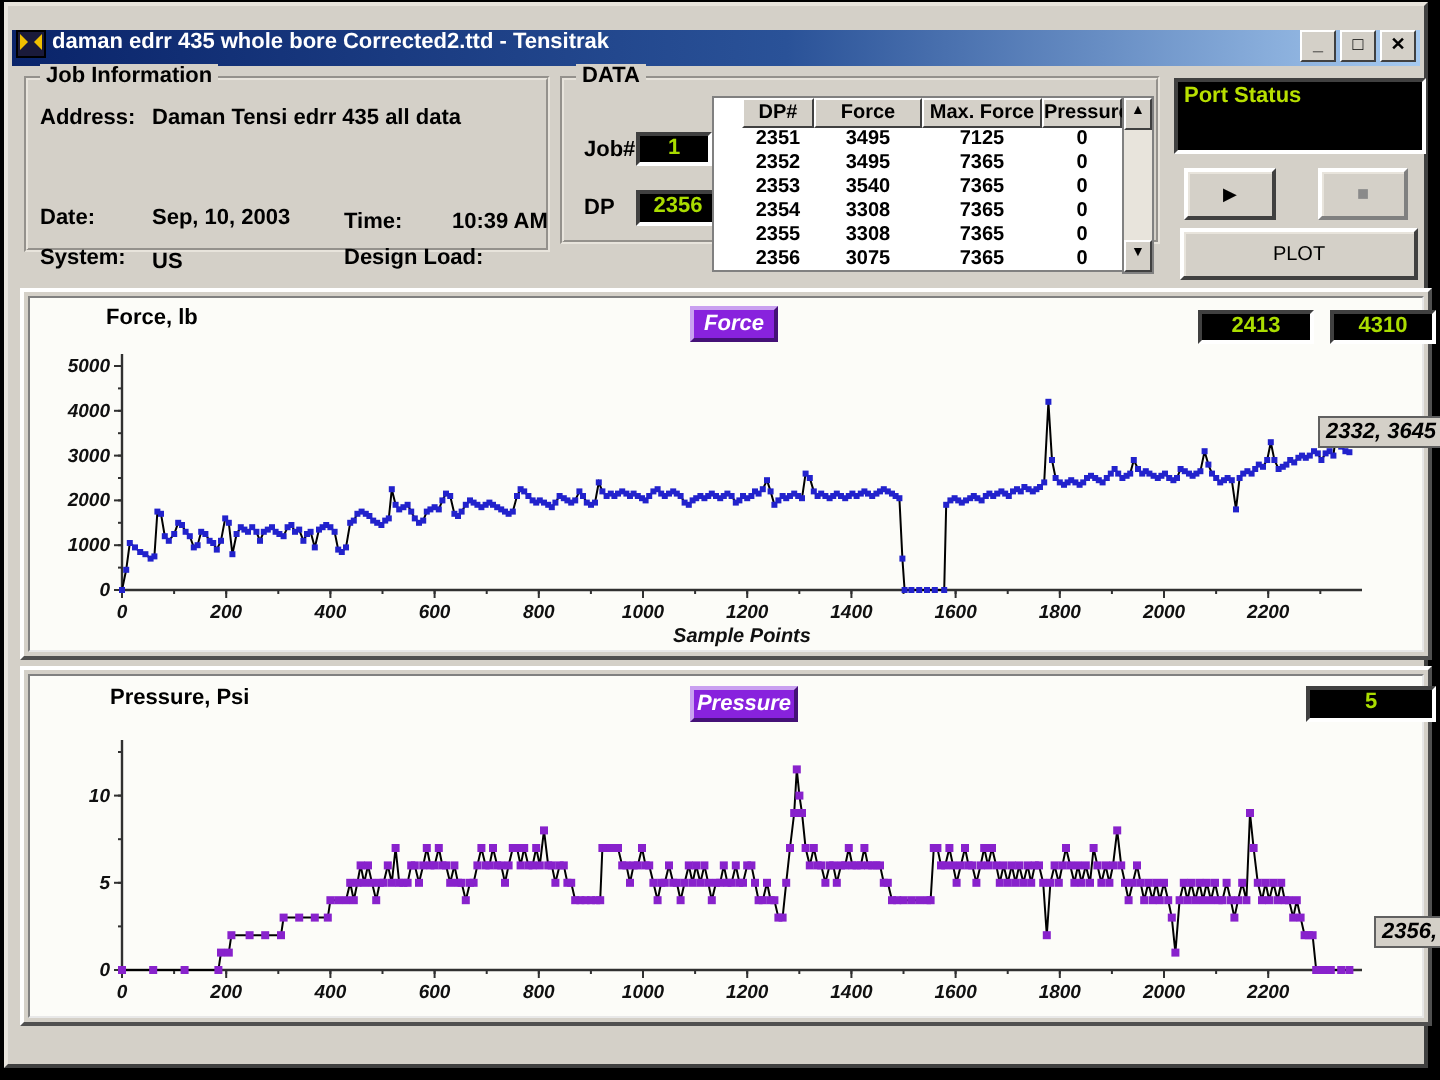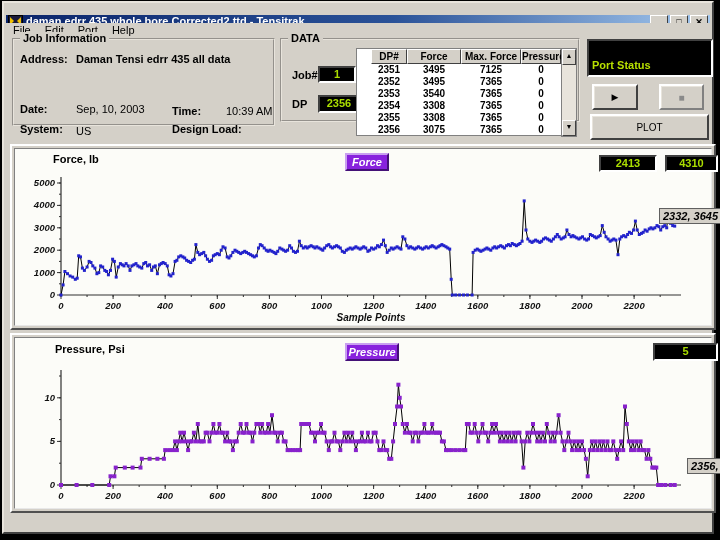--- a/index.html
+++ b/index.html
@@ -35,21 +35,21 @@
   .menu-item{font-size:11px;color:#000;padding:1px 7px;}
   
   .groupbox{
     position:absolute;border:2px groove #e8e4dc;box-sizing:border-box;
   }
   .groupbox>legend.glabel{
     position:absolute;top:-8px;left:6px;background:#d4d0c8;
     font-size:11px;font-weight:bold;color:#000;padding:0 3px;
   }
   .lbl{position:absolute;font-size:11px;font-weight:bold;color:#000;white-space:nowrap;}
-  .val{position:absolute;font-size:11px;font-weight:normal;color:#000;white-space:nowrap;}
+  .val{position:absolute;font-size:11px;font-weight:bold;color:#000;white-space:nowrap;}
   
   .led{
     position:absolute;background:#000;
     border:2px solid;border-color:#404040 #fff #fff #404040;
     color:#aadd00;font-size:11px;font-weight:bold;text-align:center;
     box-sizing:border-box;line-height:13px;
   }
   
   .dtable{
     position:absolute;left:74px;top:8px;width:206px;height:88px;
@@ -77,21 +77,21 @@
     position:absolute;background:#d4d0c8;
     border:2px solid;border-color:#fff #404040 #404040 #fff;
     box-shadow:inset 1px 1px 0 #e8e4dc;
     font-size:10px;color:#000;text-align:center;box-sizing:border-box;
     display:flex;align-items:center;justify-content:center;
   }
   .portbox{
     position:absolute;left:583px;top:36px;width:126px;height:38px;background:#000;
     border:2px solid;border-color:#404040 #fff #fff #404040;box-sizing:border-box;
   }
-  .portbox .ptext{color:#b8e000;font-size:11px;font-weight:bold;padding:18px 3px;}
+  .portbox .ptext{color:#b8e000;font-size:11px;font-weight:bold;padding:1px 3px;}
   
   .chart-panel{
     position:absolute;background:#d4d0c8;
     border:2px solid;border-color:#fff #505050 #505050 #fff;
     box-sizing:border-box;padding:2px;
   }
   .chart-area{
     width:100%;height:100%;background:#fcfcf8;
     border:1px solid;border-color:#808080 #e8e8e8 #e8e8e8 #808080;
     box-sizing:border-box;position:relative;
@@ -118,26 +118,20 @@
   <div class="titlebar">
     <div class="app-icon"></div>
     <div class="title-text">daman edrr 435 whole bore Corrected2.ttd - Tensitrak</div>
     <div class="winbtns">
       <div class="winbtn">_</div>
       <div class="winbtn">□</div>
       <div class="winbtn">✕</div>
     </div>
   </div>
 
-  <div class="menubar">
-    <div class="menu-item">File</div>
-    <div class="menu-item">Edit</div>
-    <div class="menu-item">Port</div>
-    <div class="menu-item">Help</div>
-  </div>
 
   <div class="groupbox" style="left:8px;top:35px;width:263px;height:88px;">
     <legend class="glabel">Job Information</legend>
     <div class="lbl" style="left:6px;top:13px;">Address:</div>
     <div class="val" style="left:62px;top:13px;font-weight:bold;">Daman Tensi edrr 435 all data</div>
     <div class="lbl" style="left:6px;top:63px;">Date:</div>
     <div class="val" style="left:62px;top:63px;">Sep, 10, 2003</div>
     <div class="lbl" style="left:158px;top:65px;">Time:</div>
     <div class="val" style="left:212px;top:65px;">10:39 AM</div>
     <div class="lbl" style="left:6px;top:83px;">System:</div>

